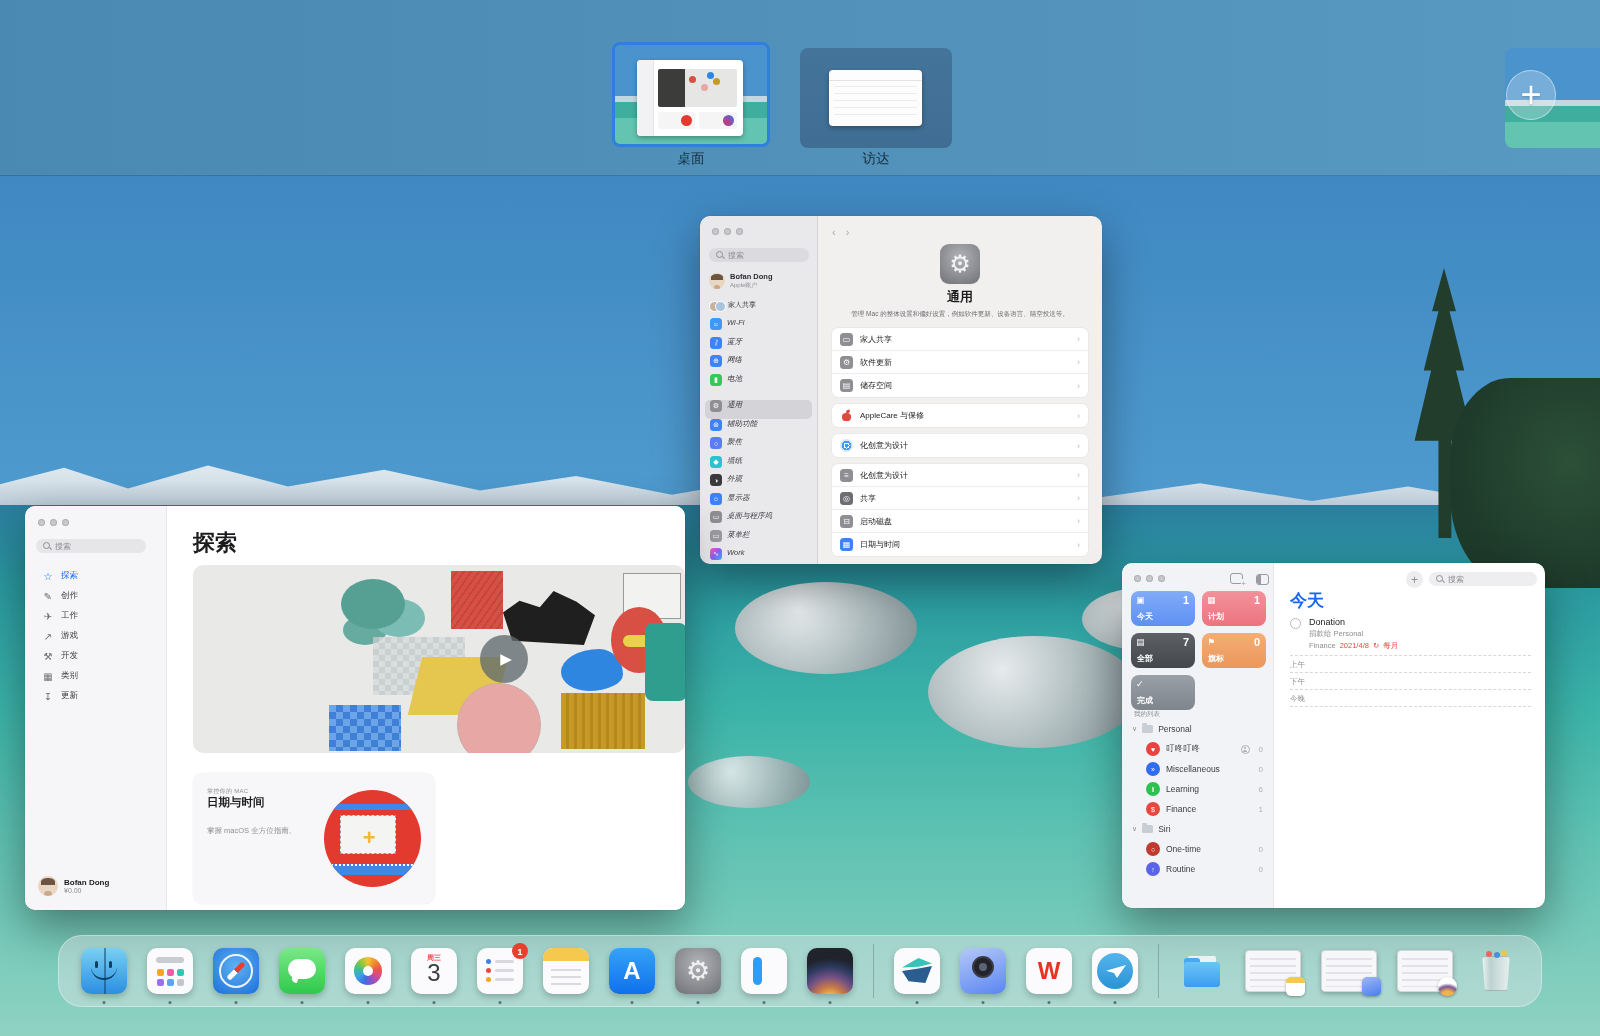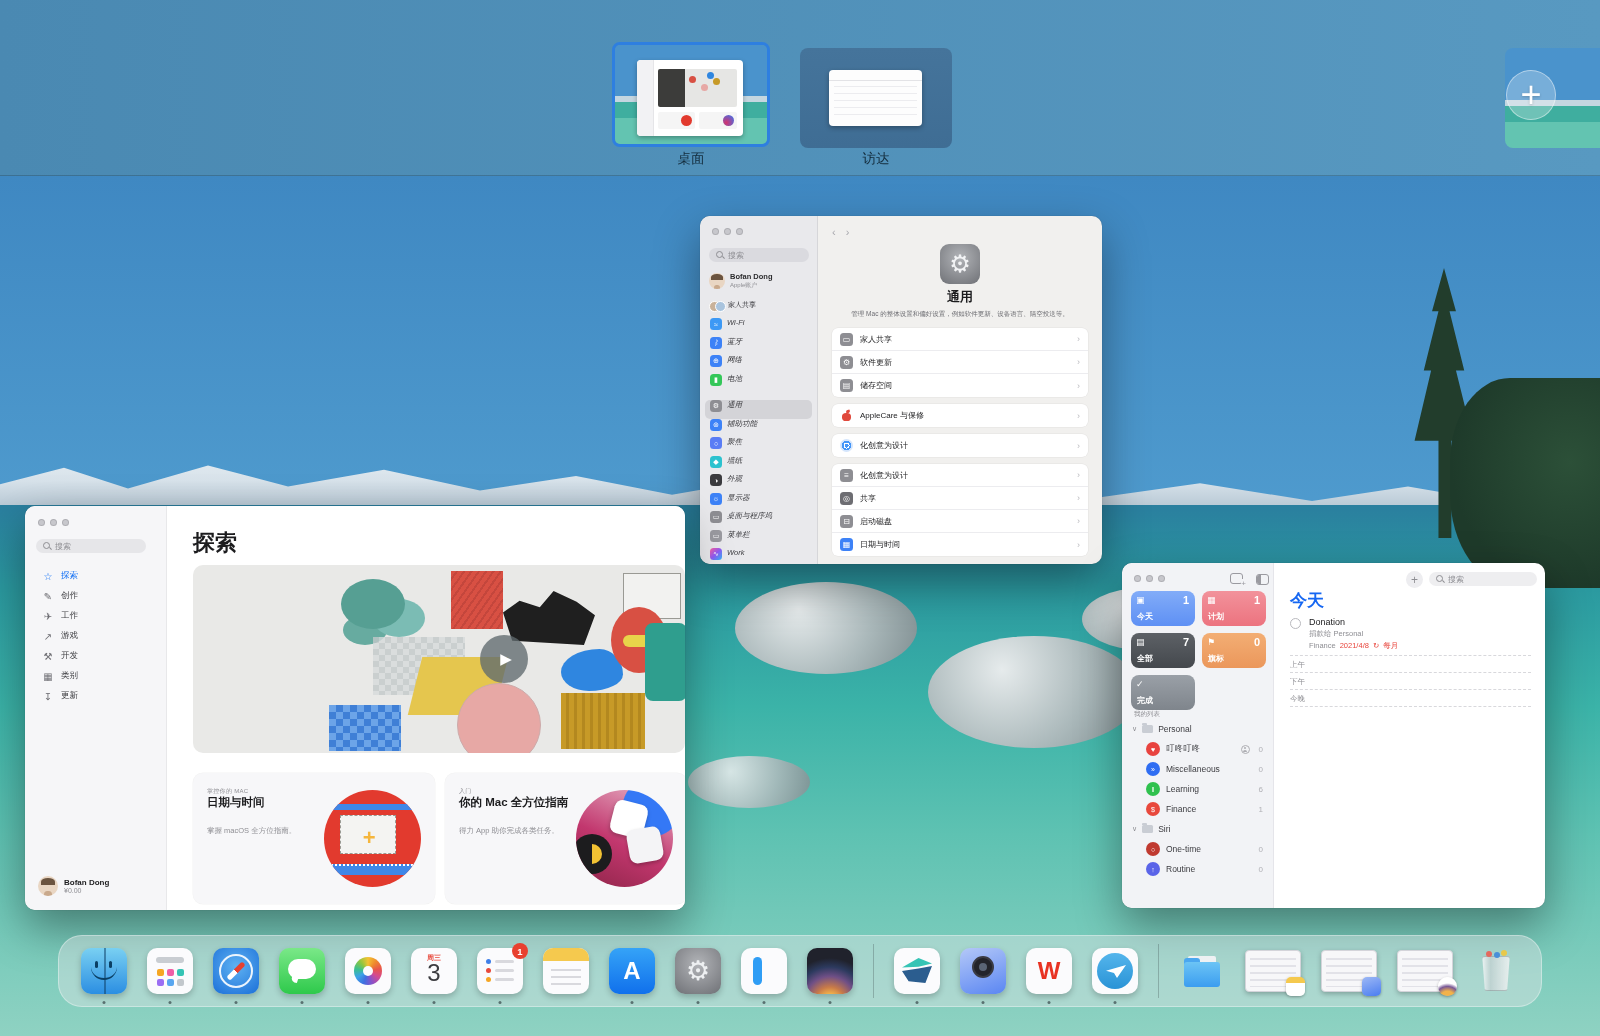--- a/index.html
+++ b/index.html
@@ -533,30 +533,20 @@
         <div class="card-eyebrow">掌控你的 MAC</div>
         <div class="card-title">日期与时间</div>
         <div class="card-desc">掌握 macOS 全方位指南。</div>
         <div class="card-img" id="card-img-0">
           <span class="ci0-strip-top"></span>
           <span class="ci0-shot"></span>
           <span class="ci0-plus">+</span>
           <span class="ci0-strip-bot"></span>
         </div>
       </div>
-      <div class="as-card" id="as-card-1">
-        <div class="card-eyebrow">入门</div>
-        <div class="card-title">你的 Mac 全方位指南</div>
-        <div class="card-desc">得力 App 助你完成各类任务。</div>
-        <div class="card-img" id="card-img-1">
-          <span class="ci1-vinyl"></span>
-          <span class="ci1-tile ci1-t1"></span>
-          <span class="ci1-tile ci1-t2"></span>
-        </div>
-      </div>
     </div>
   </div>
 
   <div class="win" id="rem-win">
     <div id="rem-side">
       <div class="lights">
         <span class="light"></span>
         <span class="light"></span>
         <span class="light"></span>
       </div>

